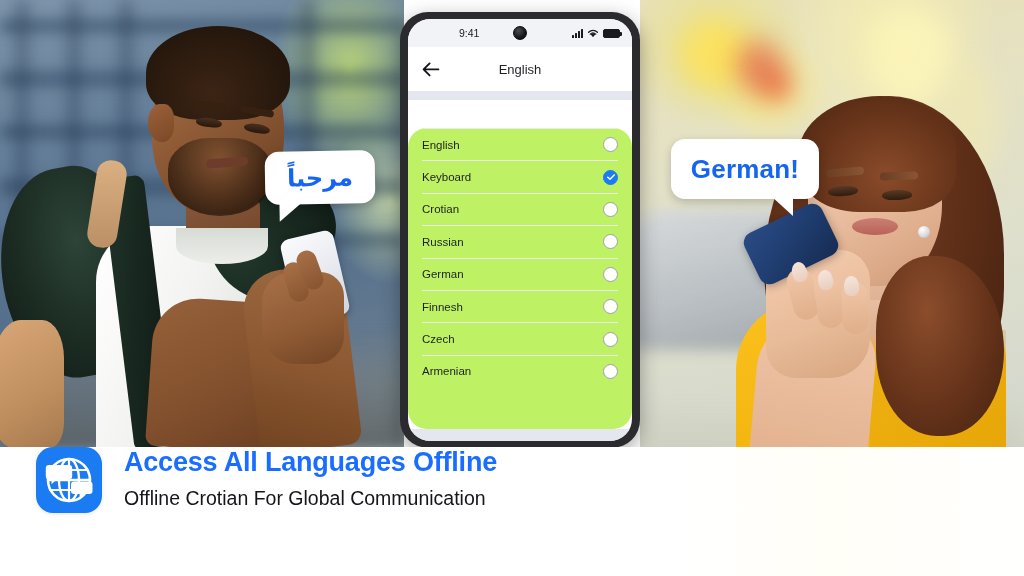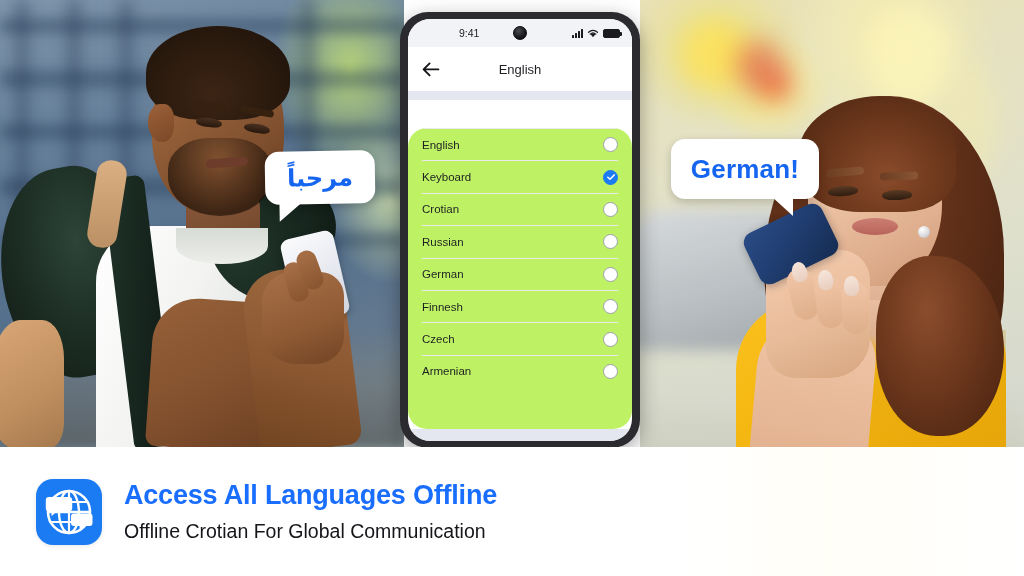--- a/index.html
+++ b/index.html
@@ -433,21 +433,21 @@
     overflow: hidden;
   }
   #banner-fade {
     position: absolute; left: 560px; top: 0;
     width: 464px; height: 129px;
     background: linear-gradient(90deg, rgba(255,255,255,1) 0%, rgba(255,255,255,1) 26%, rgba(255,253,240,.55) 58%, rgba(255,251,226,.12) 84%, rgba(255,250,222,0) 100%);
     pointer-events: none;
   }
   #banner-content {
     position: relative;
-    display: flex; align-items: center;
+    display: flex; align-items: flex-start;
     gap: 22px;
     padding: 0 0 0 36px;
     height: 100%;
     z-index: 3;
   }
   #app-icon {
     width: 66px; height: 66px;
     background: #1a7bf2;
     border-radius: 17px;
     position: relative;

